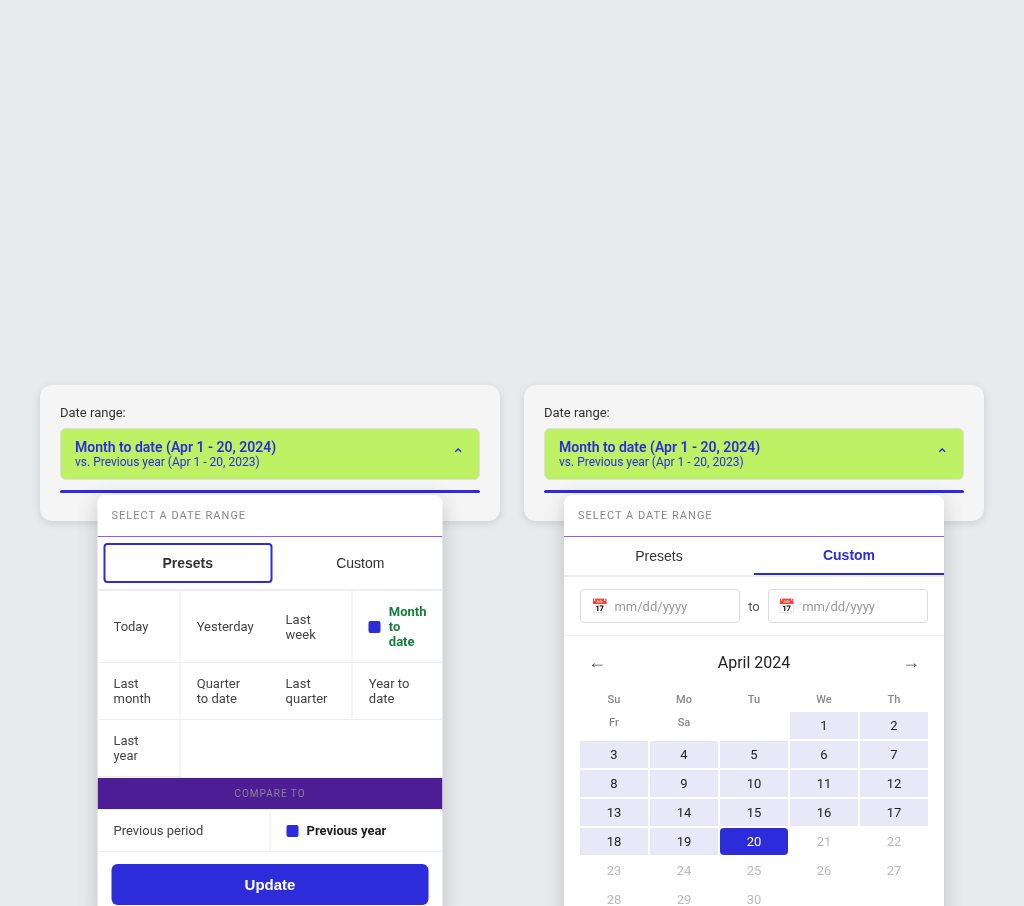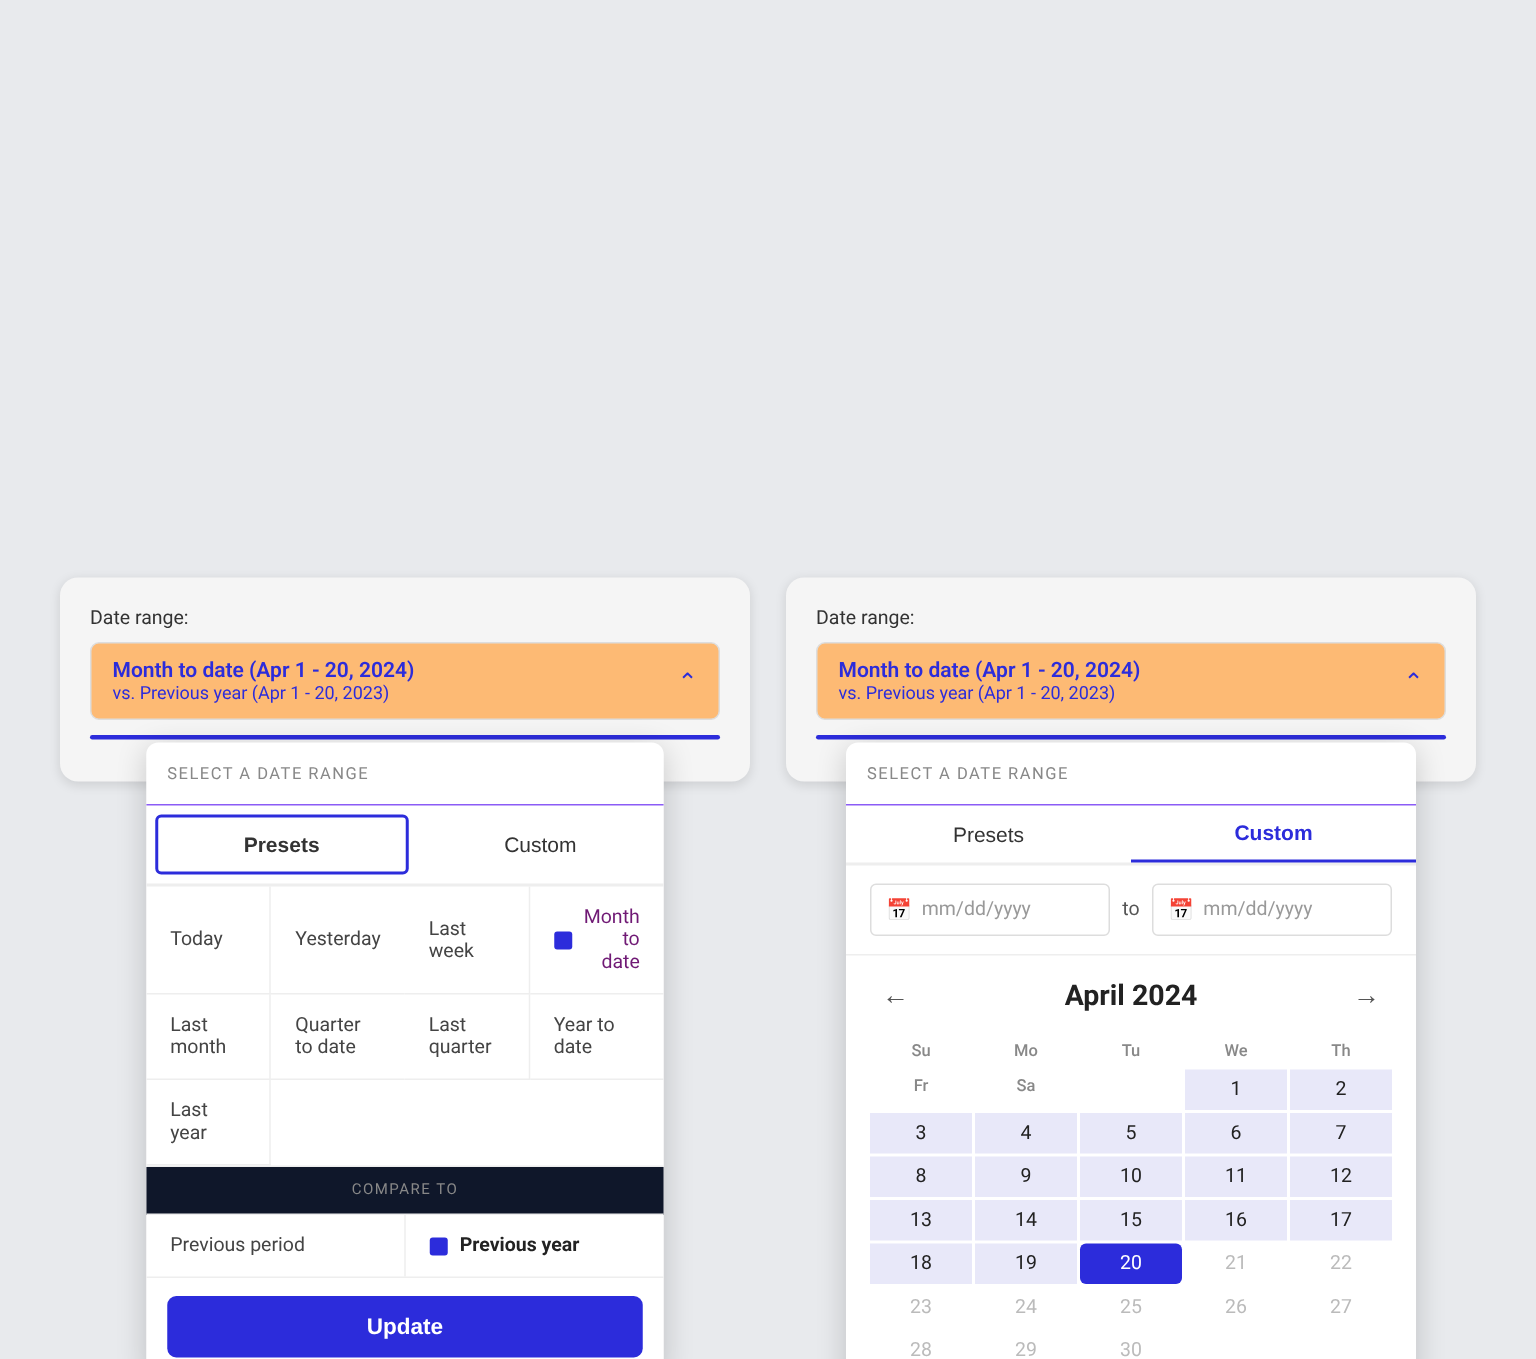--- a/index.html
+++ b/index.html
@@ -23,21 +23,21 @@
       position: relative;
     }
 
     .date-range-label {
       font-size: 13px;
       color: #333;
       margin-bottom: 8px;
     }
 
     .date-range-selector {
-      background: #fdba74;
+      background: #bef264;
       border: 1px solid #ddd;
       border-radius: 6px;
       padding: 10px 14px;
       display: flex;
       justify-content: space-between;
       align-items: center;
       cursor: pointer;
       margin-bottom: 10px;
     }
 
@@ -130,37 +130,37 @@
       cursor: pointer;
       border-right: 1px solid #eee;
       border-bottom: 1px solid #eee;
       display: flex;
       align-items: center;
       gap: 8px;
     }
 
     .preset-item:nth-child(even) { border-right: none; }
 
-    .preset-item.selected { font-weight: 400; color: #701a75; text-align: right; }
+    .preset-item.selected { font-weight: 700; color: #15803d; }
 
     .blue-dot {
       width: 12px;
       height: 12px;
       background: #2c2cdb;
       border-radius: 2px;
       flex-shrink: 0;
     }
 
     .compare-to-header {
       text-align: center;
       padding: 10px;
       font-size: 10px;
       letter-spacing: 1px;
       color: #888;
-      background: #0f172a;
+      background: #4c1d95;
       border-bottom: 1px solid #eee;
     }
 
     .compare-row {
       display: flex;
       border-bottom: 1px solid #eee;
       justify-content: space-between;
     }
 
     .compare-item {
@@ -253,22 +253,22 @@
     .nav-arrow {
       background: none;
       border: none;
       font-size: 18px;
       cursor: pointer;
       color: #555;
       padding: 4px 8px;
     }
 
     .calendar-title {
-      font-size: 19px;
-      font-weight: 700;
+      font-size: 16px;
+      font-weight: 400;
       color: #222;
     }
 
     .calendar-grid {
       display: grid;
       grid-template-columns: repeat(5, 1fr);
       gap: 2px;
     }
 
     .cal-header {

